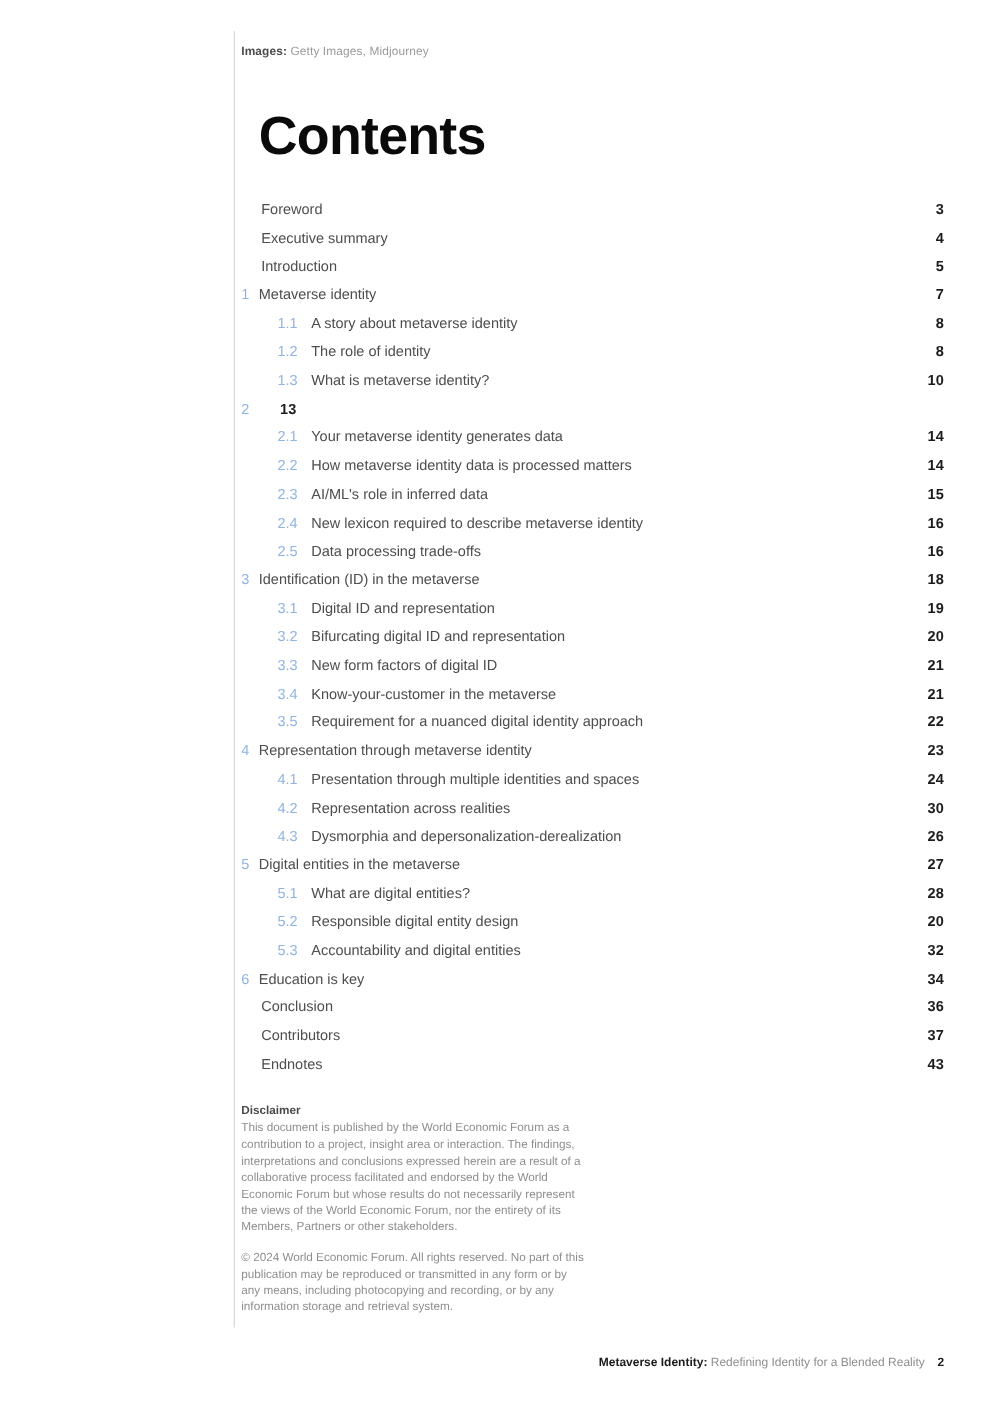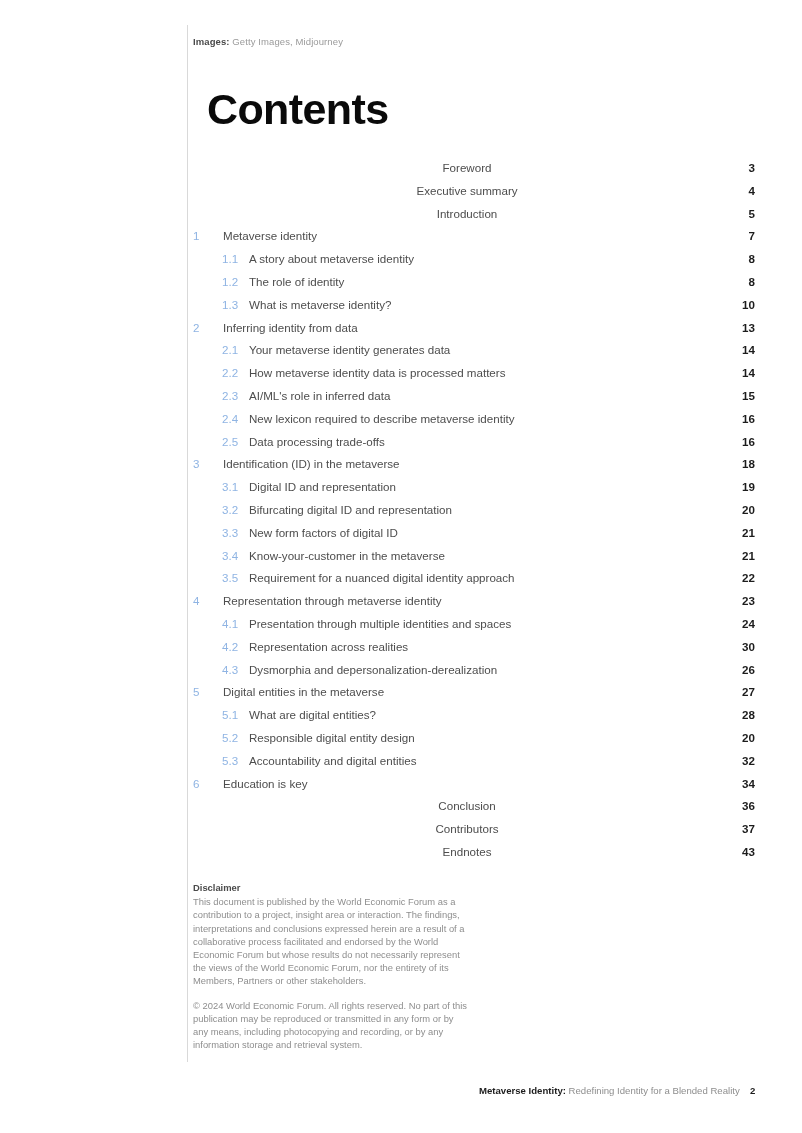--- a/index.html
+++ b/index.html
@@ -82,24 +82,24 @@
     font-size: 11.6px;
     line-height: 17px;
     font-weight: bold;
     color: #1c1c1c;
     flex: 0 0 auto;
     text-align: right;
     width: 30px;
   }
   
   .lvl-plain .num { width: 0; }
-  .lvl-plain .label { margin-left: 16px; text-align: center; }
+  .lvl-plain .label { margin-left: 16px; }
 
   .lvl-1 .num { width: 14px; }
-  .lvl-1 .label { margin-left: 16px; }
+  .lvl-1 .label { margin-left: 0px; }
 
   .lvl-2 .num { width: 27px; margin-left: 29px; }
   .lvl-2 .label { margin-left: 0px; }
 
   .disclaimer {
     position: absolute;
     left: 193px;
     top: 881px;
     width: 275px;
   }
@@ -183,21 +183,20 @@
         <span class="label">The role of identity</span>
         <span class="page-num">8</span>
       </div>
       <div class="toc-row lvl-2">
         <span class="num">1.3</span>
         <span class="label">What is metaverse identity?</span>
         <span class="page-num">10</span>
       </div>
       <div class="toc-row lvl-1">
         <span class="num">2</span>
-        <span class="label">Inferring identity from data</span>
         <span class="page-num">13</span>
       </div>
       <div class="toc-row lvl-2">
         <span class="num">2.1</span>
         <span class="label">Your metaverse identity generates data</span>
         <span class="page-num">14</span>
       </div>
       <div class="toc-row lvl-2">
         <span class="num">2.2</span>
         <span class="label">How metaverse identity data is processed matters</span>

